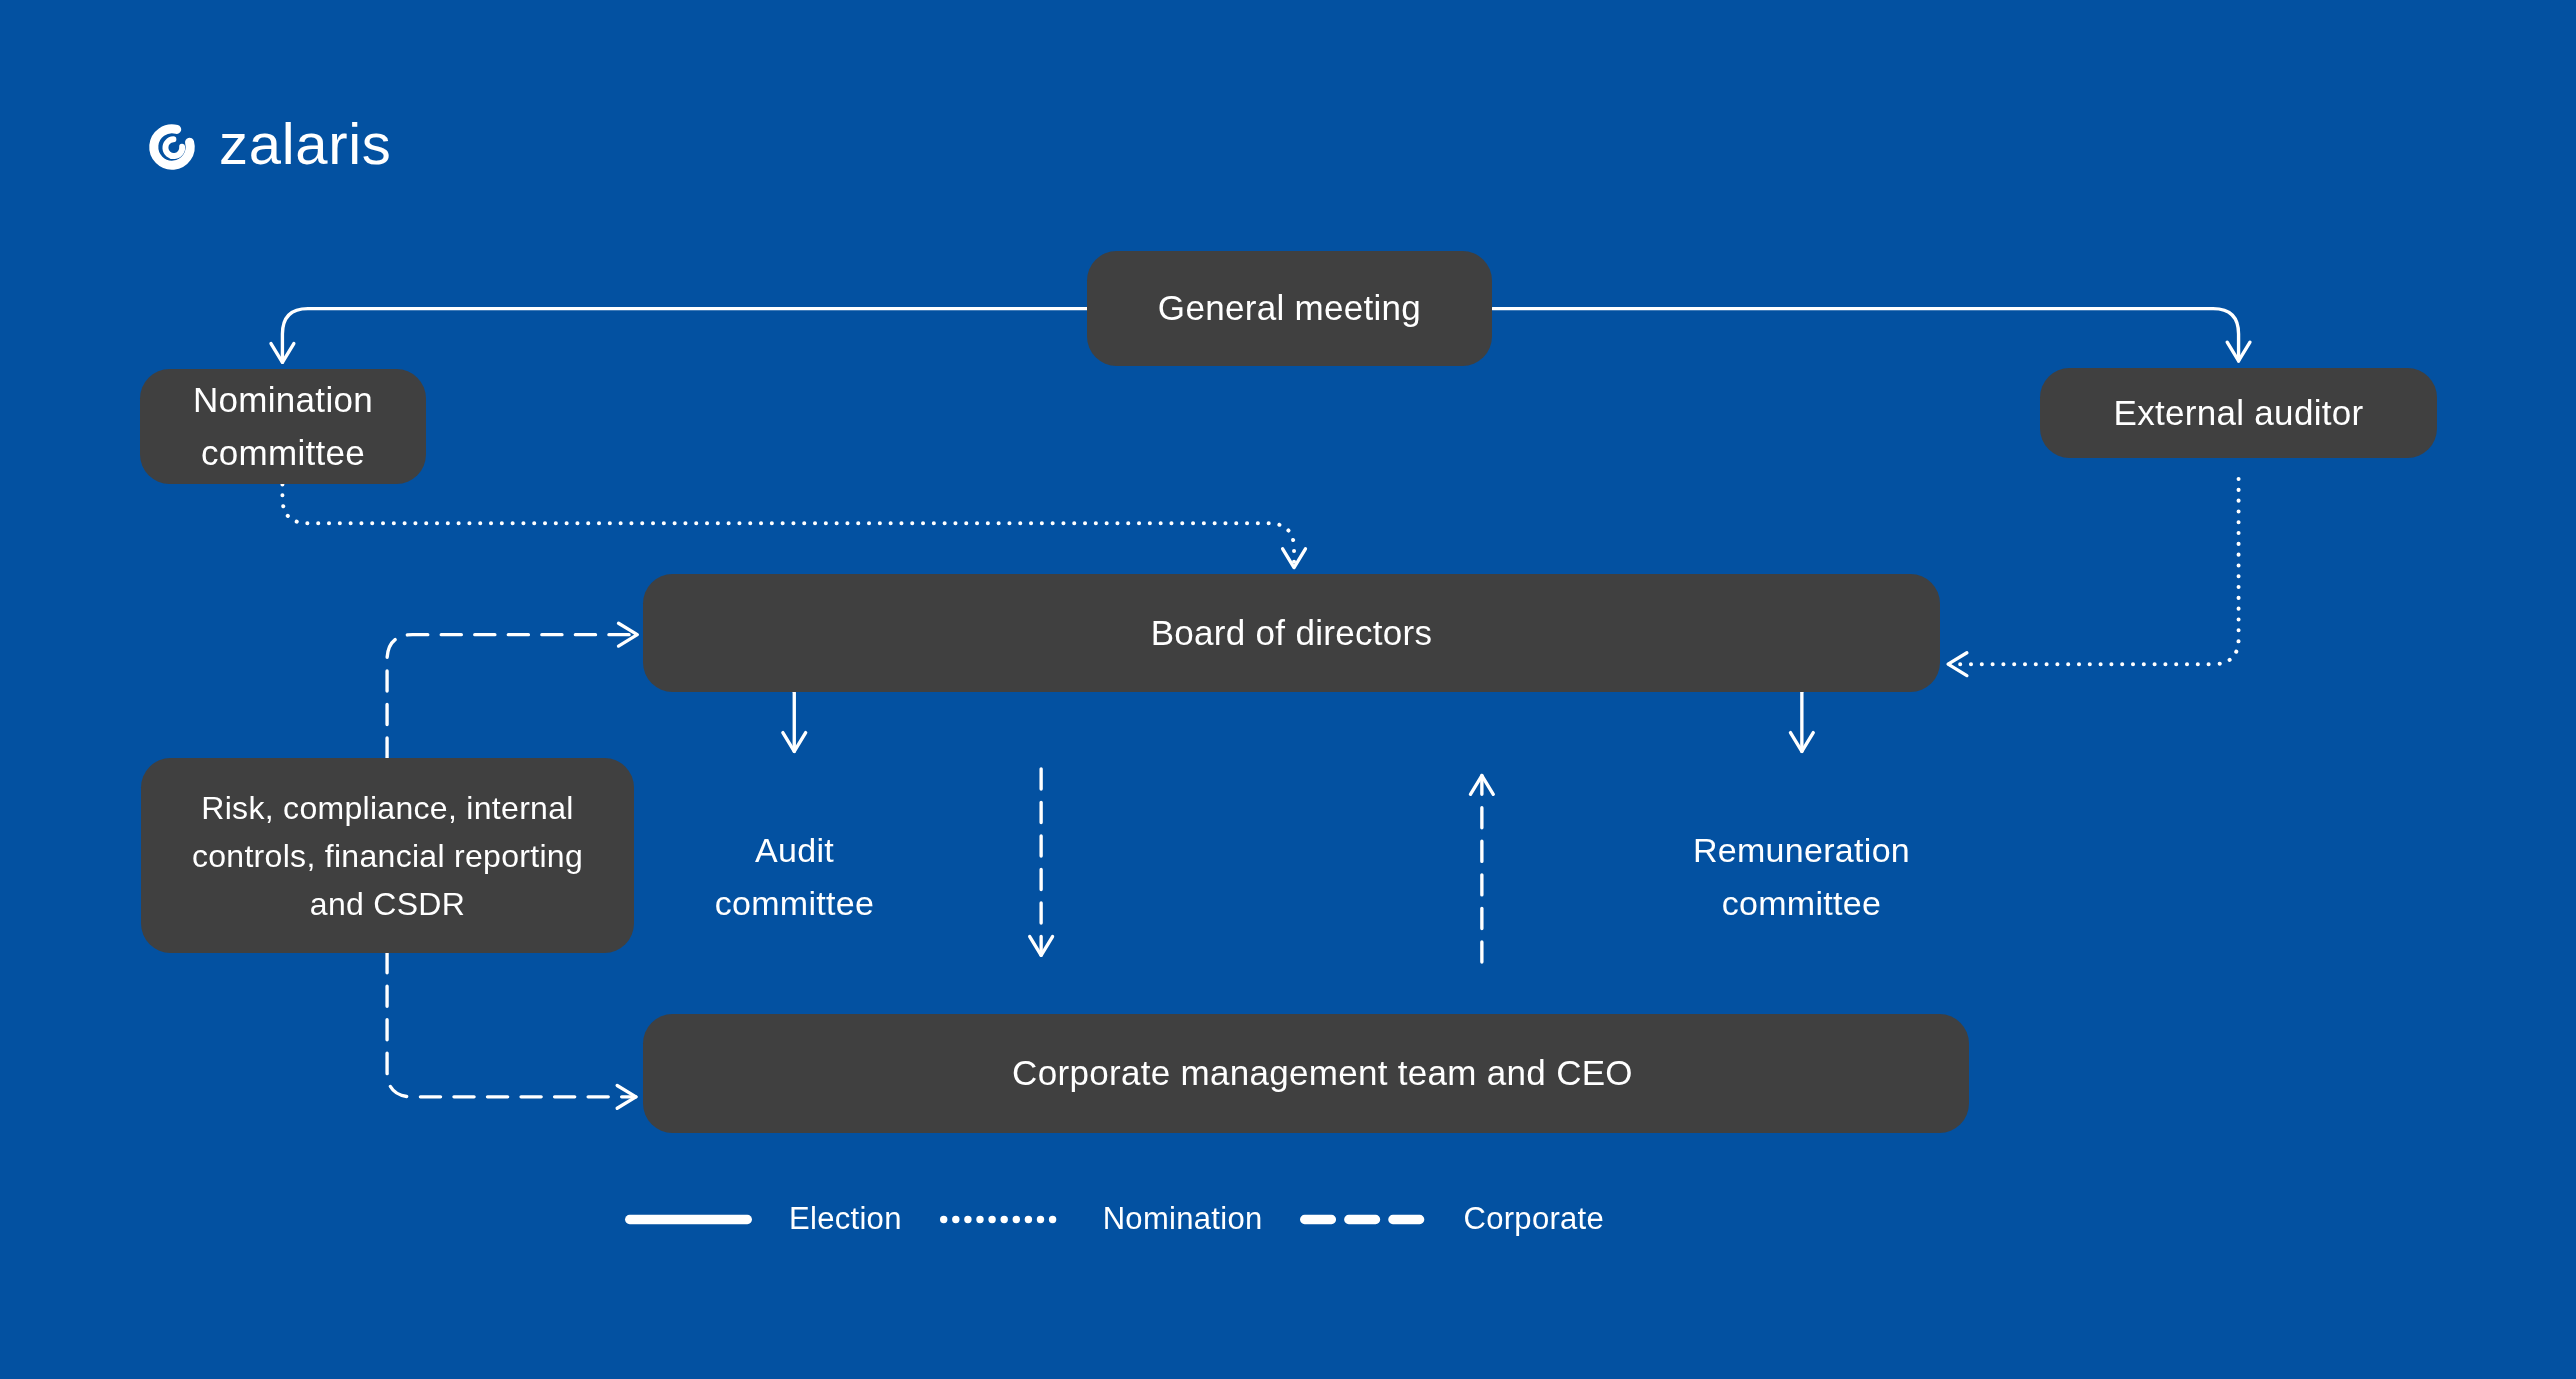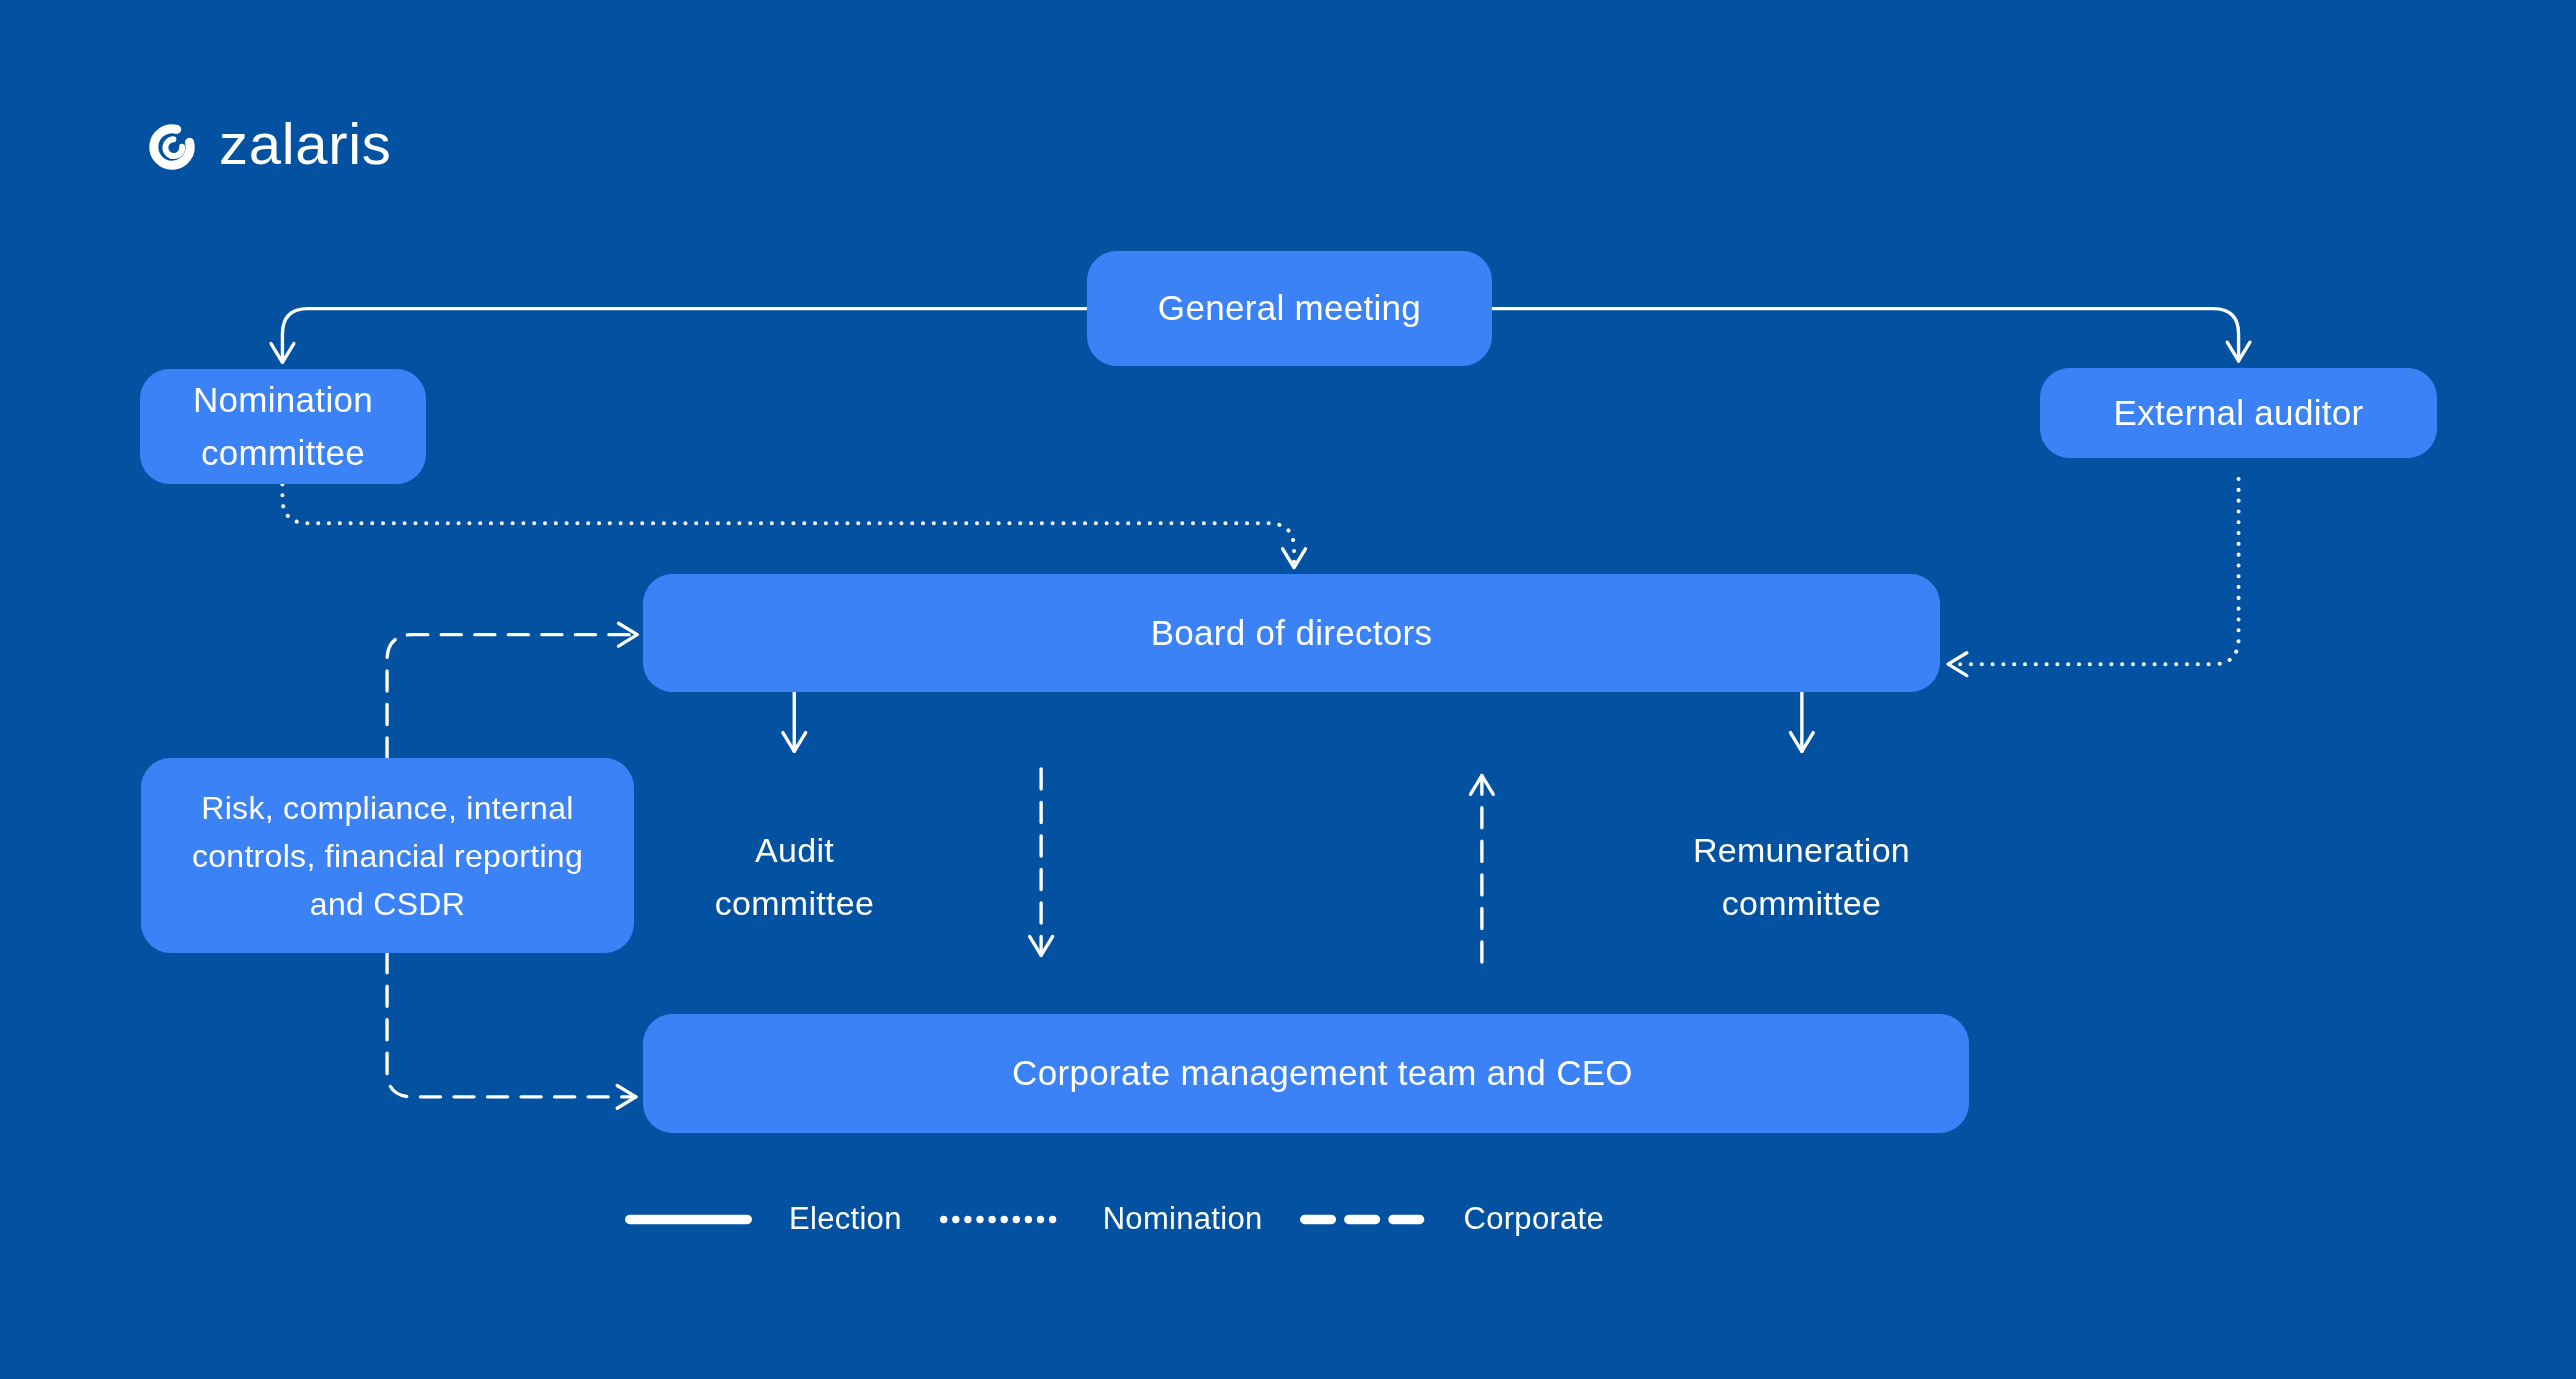--- a/index.html
+++ b/index.html
@@ -1,18 +1,18 @@
 <!DOCTYPE html>
 <html style="font-size:10.7px"><head>
 <meta charset="utf-8">
 <style>
   html,body{margin:0;padding:0;background:#0351A1;}
   #stage{position:relative;width:2576px;height:1380px;background:#0351A1;overflow:hidden;
          font-family:"Liberation Sans", sans-serif;color:#FFFFFF;}
-  .node{position:absolute;background:#3b82f6;border-radius:29.5px;display:flex;flex-direction:column;
+  .node{position:absolute;background:#404040;border-radius:29.5px;display:flex;flex-direction:column;
         align-items:center;justify-content:center;text-align:center;font-size:35px;line-height:1.5;
         font-weight:400;letter-spacing:0.3px;}
   .freelabel{position:absolute;display:flex;flex-direction:column;align-items:center;justify-content:flex-start;
         text-align:center;font-size:34px;line-height:1.55;letter-spacing:0.3px;}
   #connectors{position:absolute;left:0;top:0;}
   .logo{position:absolute;left:144px;top:79px;display:flex;align-items:center;gap:19px;height:64px;margin-top:36px;}
   .logo-text{font-size:58px;font-weight:500;letter-spacing:0.7px;line-height:1;padding-bottom:6.7px;}
   .legend{position:absolute;left:623px;top:1199px;display:flex;align-items:center;gap:35px;height:40px;
           font-size:31px;letter-spacing:0.3px;}
   .legend .swatch{display:block;}

